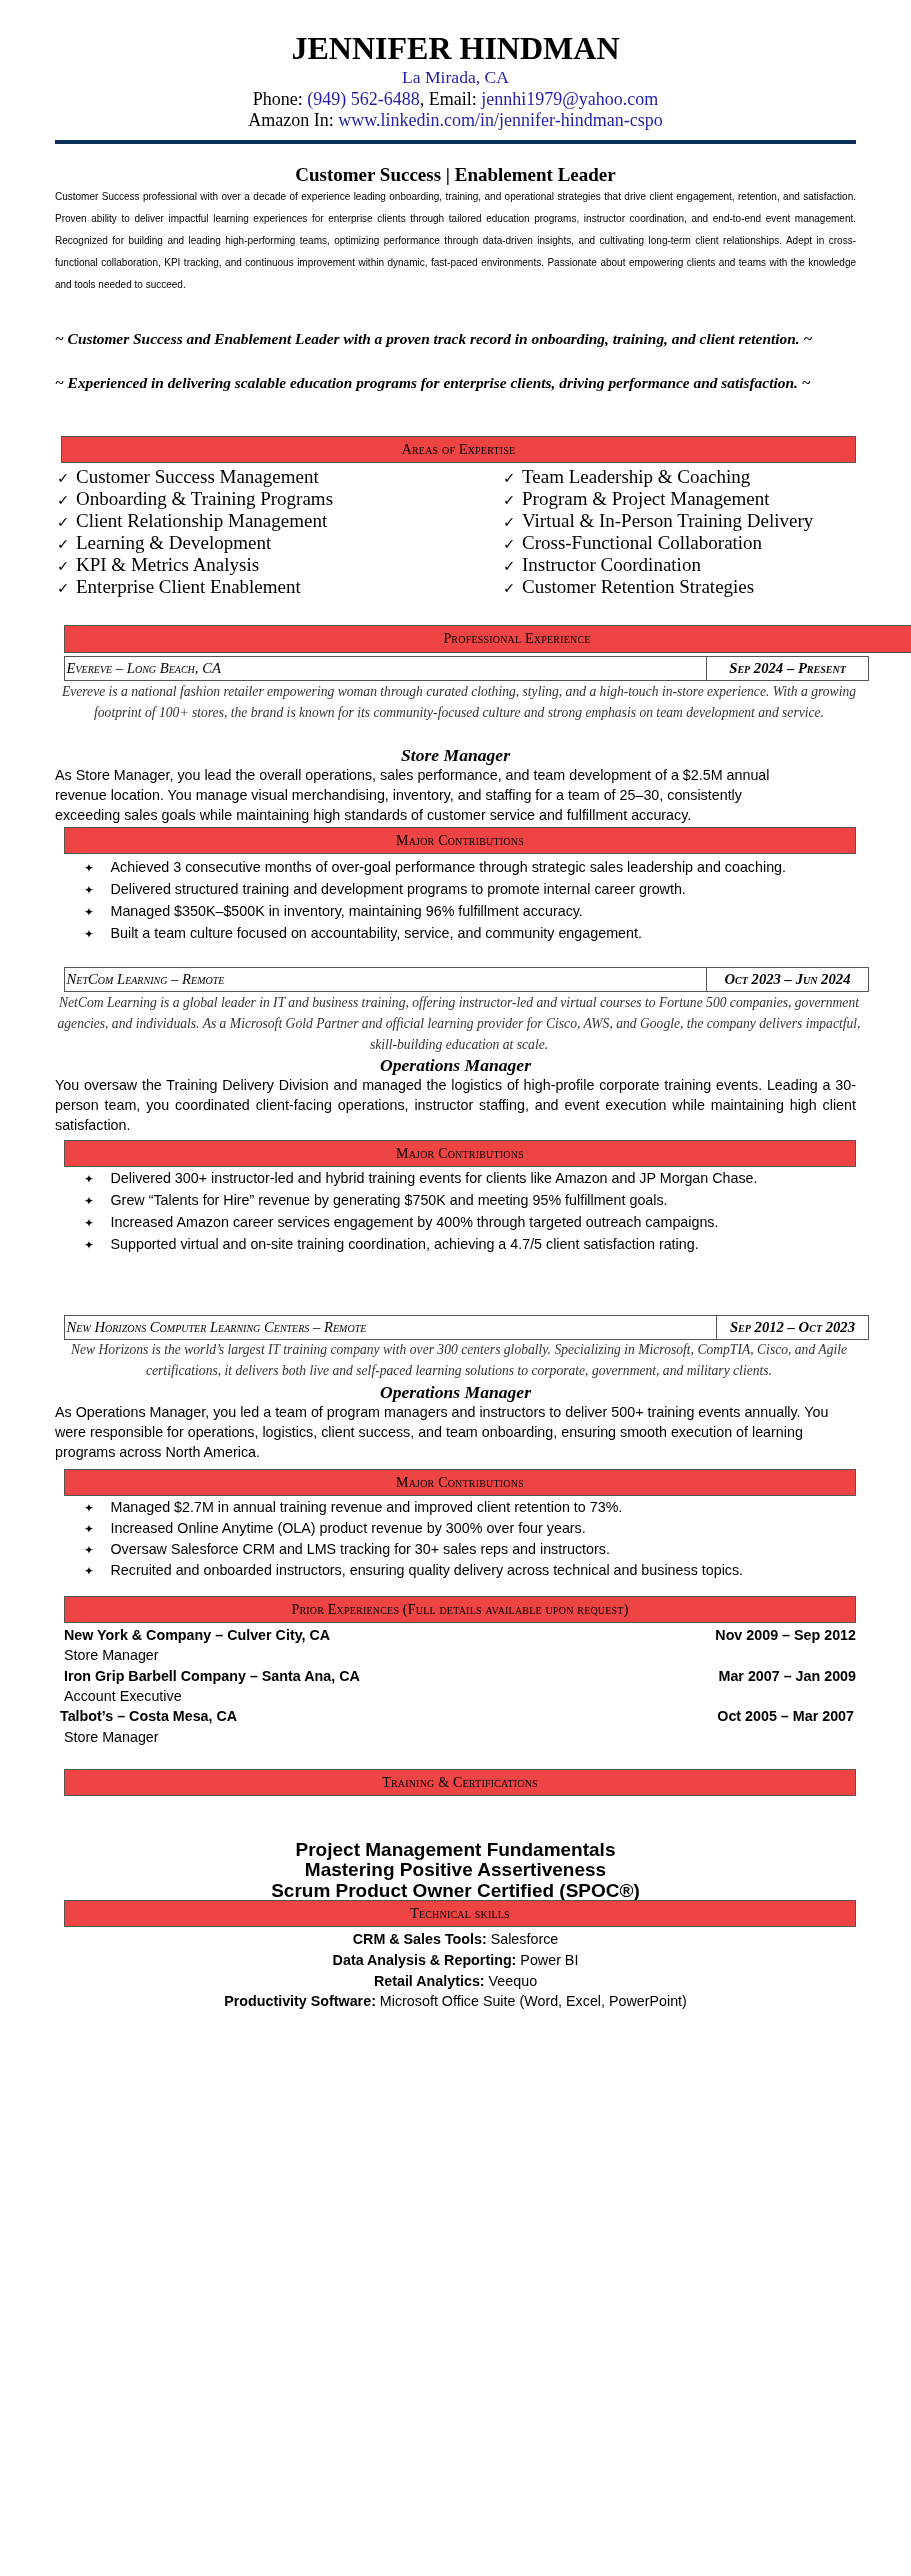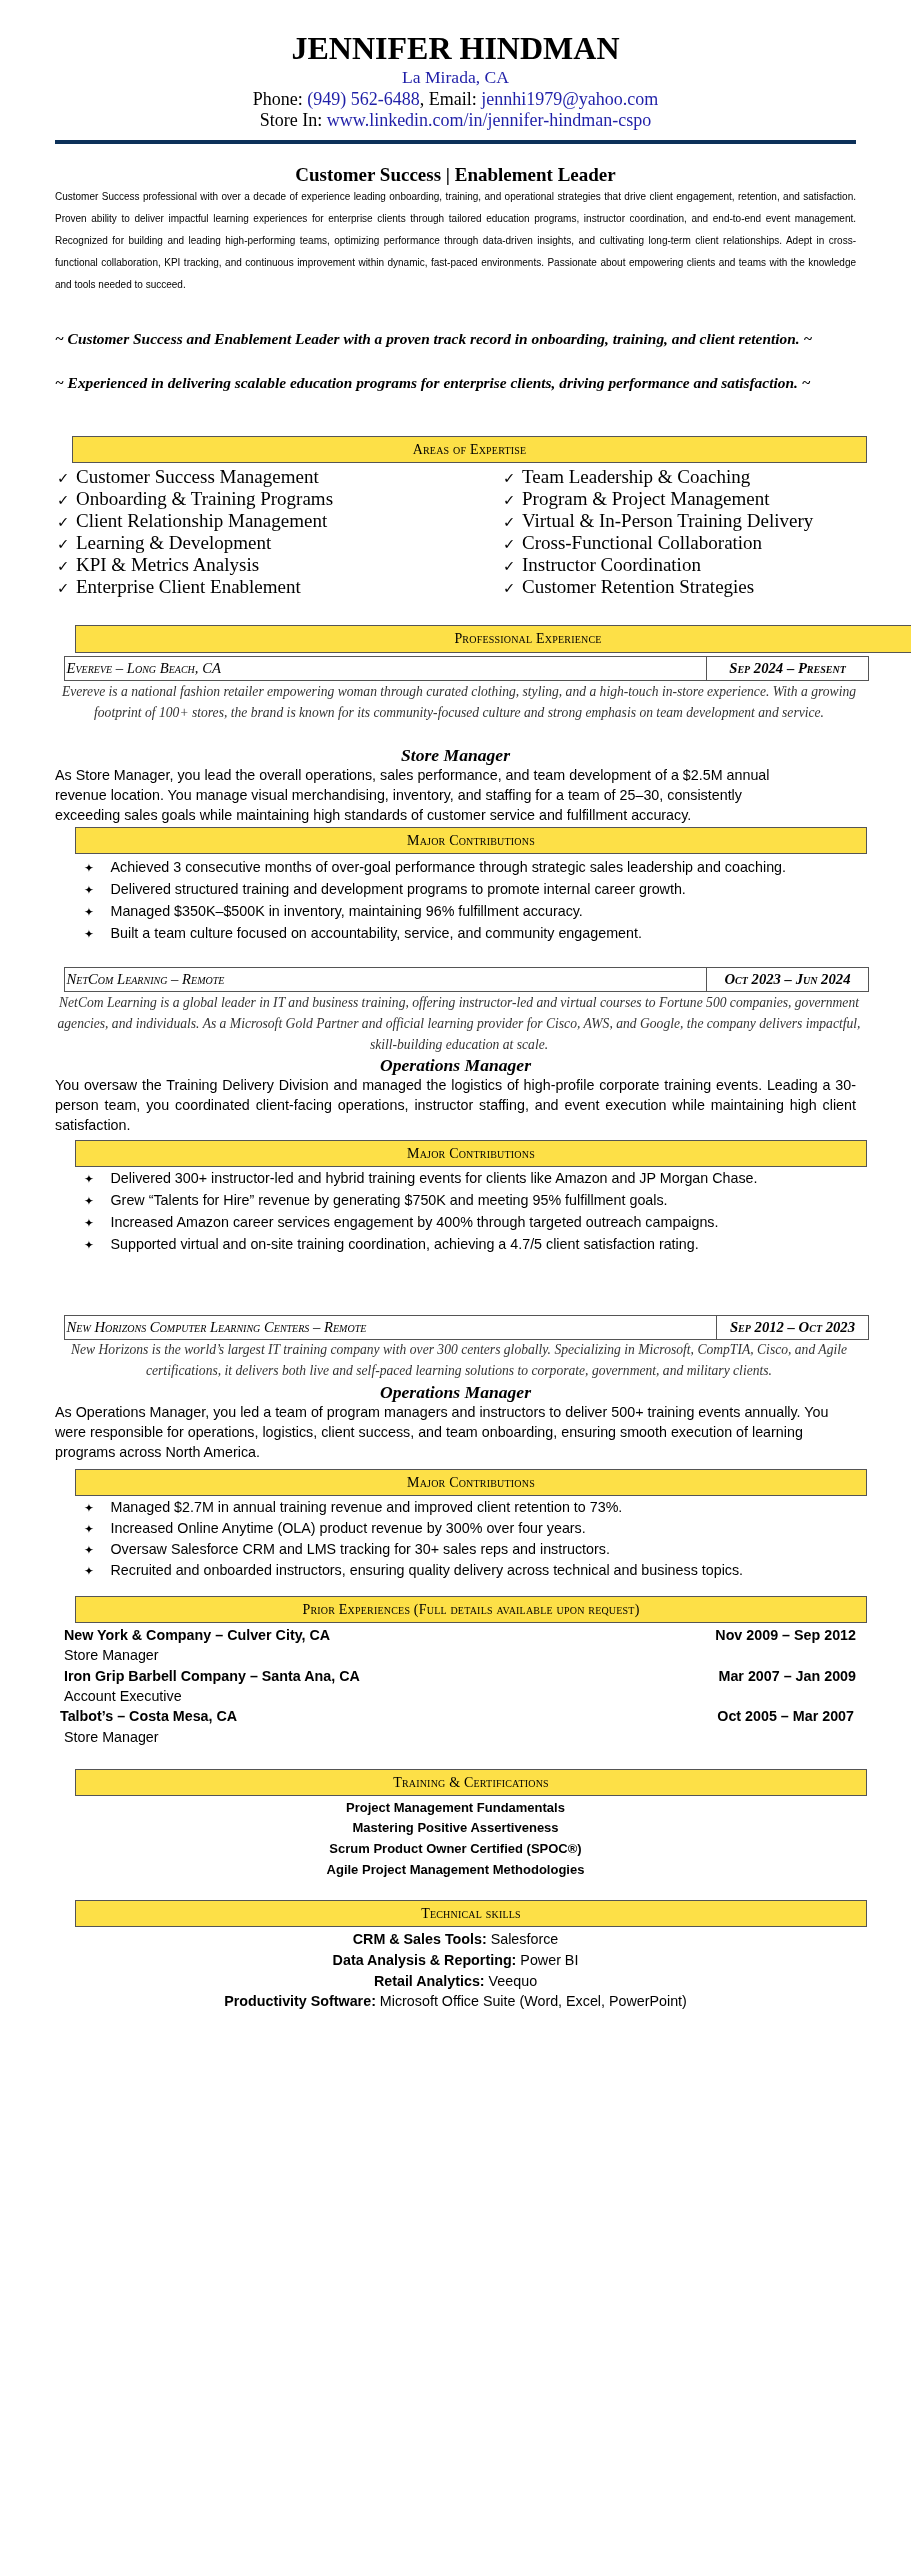--- a/index.html
+++ b/index.html
@@ -14,21 +14,21 @@
     .contact { left: 0; width: 911px; font-family: "Liberation Serif", serif; font-size: 18px; line-height: 22px; text-align: center; }
     .link { color: #1f1fa8; }
     #rule { left: 55px; top: 140px; width: 801px; height: 3.7px; background: #0d3159; }
 
     
     #headline { left: 0; width: 911px; top: 164px; font-family: "Liberation Serif", serif; font-weight: bold; font-size: 19px; line-height: 22px; text-align: center; }
     #summary { left: 55px; top: 186px; width: 801px; font-size: 10px; line-height: 22px; text-align: justify; }
     .tagline { left: 55px; width: 801px; font-family: "Liberation Serif", serif; font-weight: bold; font-style: italic; font-size: 15.4px; line-height: 22px; }
 
     
-    .sec-box { background: #fde047; border: 1.5px solid #555; display: flex; align-items: center; justify-content: center; font-family: "Liberation Serif", serif; font-size: 14px; font-variant: small-caps; letter-spacing: 0.2px; margin-left: 11px; }
+    .sec-box { background: #ef4444; border: 1.5px solid #555; display: flex; align-items: center; justify-content: center; font-family: "Liberation Serif", serif; font-size: 14px; font-variant: small-caps; letter-spacing: 0.2px; }
 
     
     .exp-list { list-style: none; font-family: "Liberation Serif", serif; font-size: 19px; line-height: 21px; }
     .exp-list li { display: flex; align-items: baseline; white-space: nowrap; }
     .check { width: 19px; flex: none; font-family: "DejaVu Sans", sans-serif; font-size: 14.7px; }
 
     
     .job-row { border: 1.5px solid #555; display: flex; height: 25px; font-family: "Liberation Serif", serif; font-style: italic; font-variant: small-caps; font-size: 14.7px; }
     .job-company { flex: 1; padding-left: 1.5px; display: flex; align-items: center; border-right: 1.5px solid #555; white-space: nowrap; }
     .job-dates { display: flex; align-items: center; justify-content: center; white-space: nowrap; font-weight: bold; }
@@ -37,34 +37,34 @@
     .role-desc { font-size: 14.3px; line-height: 20px; }
 
     .bullets { list-style: none; font-size: 14.3px; line-height: 21px; }
     .bullets li { display: flex; align-items: baseline; white-space: nowrap; }
     .star { width: 26.5px; flex: none; font-family: "DejaVu Sans", sans-serif; font-size: 11.8px; }
 
     
     .prior-row { left: 64px; width: 792px; display: flex; justify-content: space-between; font-weight: bold; font-size: 14.3px; line-height: 20px; }
     .prior-role { left: 64px; font-size: 14.3px; line-height: 20px; }
 
-    .cert { left: 0; width: 911px; text-align: center; font-weight: bold; font-size: 13px; line-height: 20.6px; }
+    .cert { left: 0; width: 911px; text-align: center; font-weight: bold; font-size: 19px; line-height: 20.6px; margin-top: 42px; }
     .skill { left: 0; width: 911px; text-align: center; font-size: 14.3px; line-height: 20.6px; }
     .skill b { font-weight: bold; }
   </style>
 </head>
 <body>
 
 <div class="abs" id="name">JENNIFER HINDMAN</div>
 <div class="abs" id="location">La Mirada, CA</div>
 <div class="abs contact" style="top:88px;">
   <span>Phone: </span><span class="link">(949) 562-6488</span><span>, Email: </span><span class="link">jennhi1979@yahoo.com</span>
 </div>
 <div class="abs contact" style="top:109px;">
-  <span>Store In: </span><span class="link">www.linkedin.com/in/jennifer-hindman-cspo</span>
+  <span>Amazon In: </span><span class="link">www.linkedin.com/in/jennifer-hindman-cspo</span>
 </div>
 <div class="abs" id="rule"></div>
 
 <div class="abs" id="headline">Customer Success | Enablement Leader</div>
 <p class="abs" id="summary">Customer Success professional with over a decade of experience leading onboarding, training, and operational strategies that drive client engagement, retention, and satisfaction. Proven ability to deliver impactful learning experiences for enterprise clients through tailored education programs, instructor coordination, and end-to-end event management. Recognized for building and leading high-performing teams, optimizing performance through data-driven insights, and cultivating long-term client relationships. Adept in cross-functional collaboration, KPI tracking, and continuous improvement within dynamic, fast-paced environments. Passionate about empowering clients and teams with the knowledge and tools needed to succeed.</p>
 <p class="abs tagline" style="top:328px;">~ Customer Success and Enablement Leader with a proven track record in onboarding, training, and client retention. ~</p>
 <p class="abs tagline" style="top:372px;">~ Experienced in delivering scalable education programs for enterprise clients, driving performance and satisfaction. ~</p>
 
 <div class="abs sec-box" style="left:61px; top:436px; width:795px; height:27px;">Areas of Expertise</div>
 <ul class="abs exp-list" style="left:57px; top:466px;">

